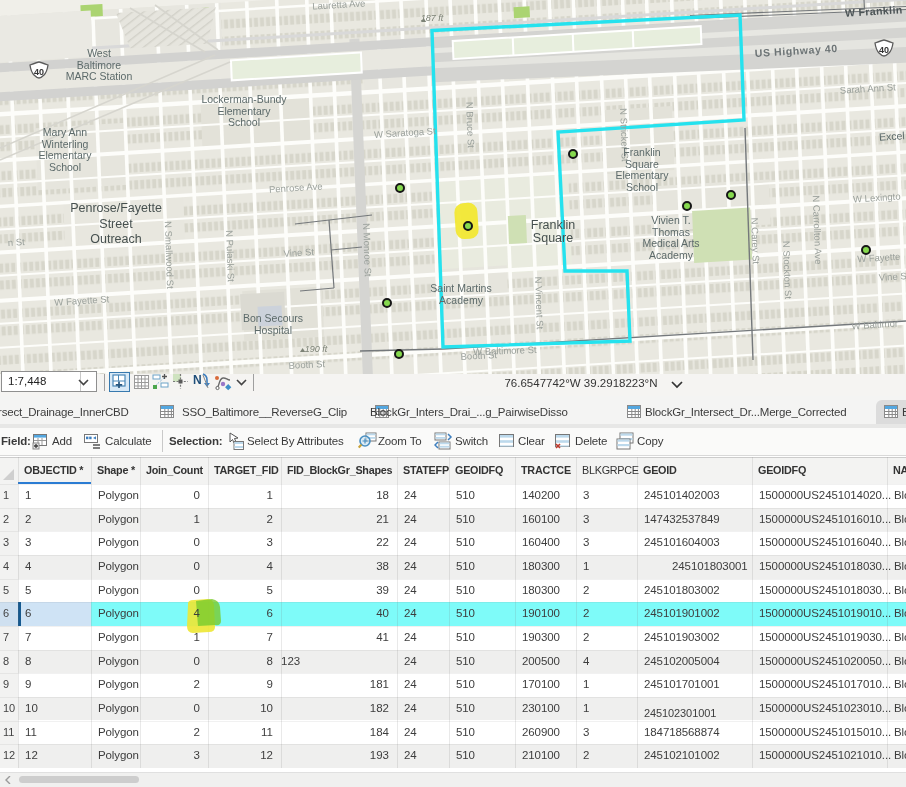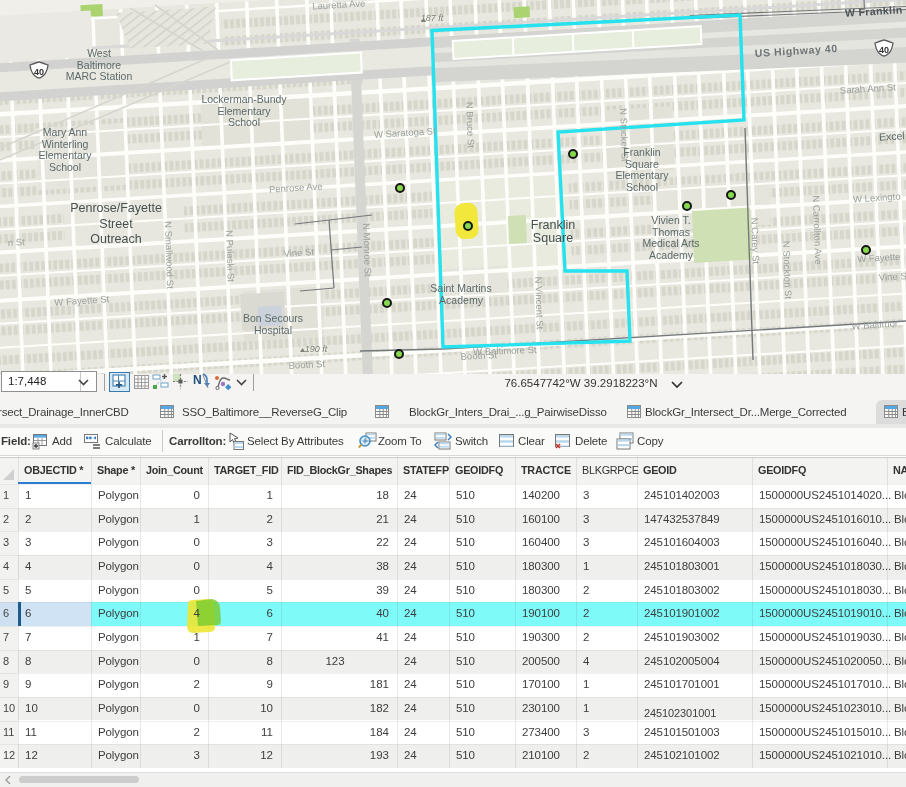--- a/index.html
+++ b/index.html
@@ -257,21 +257,21 @@
     <rect x="0.5" y="0.5" width="13" height="12" fill="#ffffff" stroke="#8a8a8a"></rect>
     <rect x="1" y="1" width="12" height="3" fill="#54a7e0"></rect>
     <path d="M1 6.5h12M1 9.5h12M4.8 4v9M8.2 4v9M11.4 4v9" stroke="#8a8a8a" stroke-width="1" fill="none"></path>
   </svg>
 <span style="position:absolute;left:182px;top:406px;color:#3c3c3c;font-size:11.5px;letter-spacing:-0.18px;white-space:nowrap">SSO_Baltimore__ReverseG_Clip</span>
 <svg style="position:absolute;left:375px;top:405px" width="14" height="13" viewBox="0 0 14 13">
     <rect x="0.5" y="0.5" width="13" height="12" fill="#ffffff" stroke="#8a8a8a"></rect>
     <rect x="1" y="1" width="12" height="3" fill="#54a7e0"></rect>
     <path d="M1 6.5h12M1 9.5h12M4.8 4v9M8.2 4v9M11.4 4v9" stroke="#8a8a8a" stroke-width="1" fill="none"></path>
   </svg>
-<span style="position:absolute;left:409px;top:406px;color:#3c3c3c;font-size:11.5px;letter-spacing:-0.18px;white-space:nowrap">BlockGr_Inters_Drai_...g_PairwiseDisso</span>
+<span style="position:absolute;left:370px;top:406px;color:#3c3c3c;font-size:11.5px;letter-spacing:-0.18px;white-space:nowrap">BlockGr_Inters_Drai_...g_PairwiseDisso</span>
 <svg style="position:absolute;left:627px;top:405px" width="14" height="13" viewBox="0 0 14 13">
     <rect x="0.5" y="0.5" width="13" height="12" fill="#ffffff" stroke="#8a8a8a"></rect>
     <rect x="1" y="1" width="12" height="3" fill="#54a7e0"></rect>
     <path d="M1 6.5h12M1 9.5h12M4.8 4v9M8.2 4v9M11.4 4v9" stroke="#8a8a8a" stroke-width="1" fill="none"></path>
   </svg>
 <span style="position:absolute;left:645px;top:406px;color:#3c3c3c;font-size:11.5px;letter-spacing:-0.18px;white-space:nowrap">BlockGr_Intersect_Dr...Merge_Corrected</span>
 <svg style="position:absolute;left:884px;top:405px" width="14" height="13" viewBox="0 0 14 13">
     <rect x="0.5" y="0.5" width="13" height="12" fill="#ffffff" stroke="#8a8a8a"></rect>
     <rect x="1" y="1" width="12" height="3" fill="#54a7e0"></rect>
     <path d="M1 6.5h12M1 9.5h12M4.8 4v9M8.2 4v9M11.4 4v9" stroke="#8a8a8a" stroke-width="1" fill="none"></path>
@@ -289,21 +289,21 @@
 <span style="position:absolute;top:435px;font-size:11.5px;color:#3a3a3a;letter-spacing:-0.15px;white-space:nowrap;left:52px">Add</span>
 <svg style="position:absolute;left:84px;top:434px" width="17" height="15" viewBox="0 0 17 15">
     <rect x="0.5" y="0.5" width="13" height="8" fill="#fff" stroke="#777"></rect>
     <rect x="2" y="2.6" width="2.4" height="2.6" fill="#3e7fbf"></rect>
     <rect x="5.2" y="2.6" width="2.4" height="2.6" fill="#3e7fbf"></rect>
     <path d="M9 3.9l3-1.7v3.4z" fill="#3e7fbf"></path>
     <path d="M9 11h7M9 14h7" stroke="#555" stroke-width="1.4"></path>
   </svg>
 <span style="position:absolute;top:435px;font-size:11.5px;color:#3a3a3a;letter-spacing:-0.15px;white-space:nowrap;left:105px">Calculate</span>
 <div style="position:absolute;left:162px;top:430px;width:1px;height:22px;background:#c9c9c9"></div>
-<span style="position:absolute;top:435px;font-size:11.5px;color:#3a3a3a;letter-spacing:-0.15px;white-space:nowrap;left:169px;font-weight:bold">Carrollton:</span>
+<span style="position:absolute;top:435px;font-size:11.5px;color:#3a3a3a;letter-spacing:-0.15px;white-space:nowrap;left:169px;font-weight:bold">Selection:</span>
 <svg style="position:absolute;left:228px;top:432px" width="16" height="18" viewBox="0 0 16 18">
     <path d="M2 1l0 9 2.5-2.5L6 11l2-1-1.5-3.5L10 6z" fill="#fff" stroke="#555" stroke-width="1"></path>
     <rect x="6" y="9.5" width="9.5" height="8" fill="#fff" stroke="#777"></rect>
     <rect x="6.5" y="10" width="8.5" height="2" fill="#bcd9ec"></rect>
     <rect x="6.5" y="14" width="8.5" height="2" fill="#bcd9ec"></rect>
   </svg>
 <span style="position:absolute;top:435px;font-size:11.5px;color:#3a3a3a;letter-spacing:-0.15px;white-space:nowrap;left:247px">Select By Attributes</span>
 <svg style="position:absolute;left:358px;top:432px" width="19" height="18" viewBox="0 0 19 18">
     <rect x="8" y="1" width="10" height="8" fill="#fff" stroke="#777"></rect>
     <rect x="8.5" y="1.5" width="9" height="1.8" fill="#bcd9ec"></rect>
@@ -452,21 +452,21 @@
 <span style="position:absolute;left:25px;top:536.30px;font-size:11.5px;color:#3d3d3d">3</span>
 <span style="position:absolute;left:3px;top:559.95px;font-size:11px;color:#444">4</span>
 <span style="position:absolute;left:98px;top:559.95px;font-size:11.5px;color:#3d3d3d;letter-spacing:-0.1px;white-space:nowrap">Polygon</span>
 <span style="position:absolute;left:140px;top:559.95px;width:60px;text-align:right;font-size:11.5px;color:#3d3d3d">0</span>
 <span style="position:absolute;left:208px;top:559.95px;width:65px;text-align:right;font-size:11.5px;color:#3d3d3d">4</span>
 <span style="position:absolute;left:281px;top:559.95px;width:108px;text-align:right;font-size:11.5px;color:#3d3d3d">38</span>
 <span style="position:absolute;left:404px;top:559.95px;font-size:11.5px;color:#3d3d3d;letter-spacing:-0.1px;white-space:nowrap">24</span>
 <span style="position:absolute;left:456px;top:559.95px;font-size:11.5px;color:#3d3d3d;letter-spacing:-0.1px;white-space:nowrap">510</span>
 <span style="position:absolute;left:522px;top:559.95px;font-size:11.5px;color:#3d3d3d;letter-spacing:-0.1px;white-space:nowrap">180300</span>
 <span style="position:absolute;left:583px;top:559.95px;font-size:11.5px;color:#3d3d3d;letter-spacing:-0.1px;white-space:nowrap">1</span>
-<span style="position:absolute;left:644px;top:559.95px;font-size:11.5px;color:#3d3d3d;letter-spacing:-0.1px;white-space:nowrap">245101803001</span>
+<span style="position:absolute;left:672px;top:559.95px;font-size:11.5px;color:#3d3d3d;letter-spacing:-0.1px;white-space:nowrap">245101803001</span>
 <span style="position:absolute;left:759px;top:559.95px;font-size:11.5px;color:#3d3d3d;letter-spacing:-0.1px;white-space:nowrap">1500000US2451018030...</span>
 <span style="position:absolute;left:894px;top:559.95px;font-size:11.5px;color:#3d3d3d;letter-spacing:-0.1px;white-space:nowrap">Blo</span>
 <span style="position:absolute;left:25px;top:559.95px;font-size:11.5px;color:#3d3d3d">4</span>
 <span style="position:absolute;left:3px;top:583.60px;font-size:11px;color:#444">5</span>
 <span style="position:absolute;left:98px;top:583.60px;font-size:11.5px;color:#3d3d3d;letter-spacing:-0.1px;white-space:nowrap">Polygon</span>
 <span style="position:absolute;left:140px;top:583.60px;width:60px;text-align:right;font-size:11.5px;color:#3d3d3d">0</span>
 <span style="position:absolute;left:208px;top:583.60px;width:65px;text-align:right;font-size:11.5px;color:#3d3d3d">5</span>
 <span style="position:absolute;left:281px;top:583.60px;width:108px;text-align:right;font-size:11.5px;color:#3d3d3d">39</span>
 <span style="position:absolute;left:404px;top:583.60px;font-size:11.5px;color:#3d3d3d;letter-spacing:-0.1px;white-space:nowrap">24</span>
 <span style="position:absolute;left:456px;top:583.60px;font-size:11.5px;color:#3d3d3d;letter-spacing:-0.1px;white-space:nowrap">510</span>
@@ -499,21 +499,21 @@
 <span style="position:absolute;left:522px;top:630.90px;font-size:11.5px;color:#3d3d3d;letter-spacing:-0.1px;white-space:nowrap">190300</span>
 <span style="position:absolute;left:583px;top:630.90px;font-size:11.5px;color:#3d3d3d;letter-spacing:-0.1px;white-space:nowrap">2</span>
 <span style="position:absolute;left:644px;top:630.90px;font-size:11.5px;color:#3d3d3d;letter-spacing:-0.1px;white-space:nowrap">245101903002</span>
 <span style="position:absolute;left:759px;top:630.90px;font-size:11.5px;color:#3d3d3d;letter-spacing:-0.1px;white-space:nowrap">1500000US2451019030...</span>
 <span style="position:absolute;left:894px;top:630.90px;font-size:11.5px;color:#3d3d3d;letter-spacing:-0.1px;white-space:nowrap">Blo</span>
 <span style="position:absolute;left:25px;top:630.90px;font-size:11.5px;color:#3d3d3d">7</span>
 <span style="position:absolute;left:3px;top:654.55px;font-size:11px;color:#444">8</span>
 <span style="position:absolute;left:98px;top:654.55px;font-size:11.5px;color:#3d3d3d;letter-spacing:-0.1px;white-space:nowrap">Polygon</span>
 <span style="position:absolute;left:140px;top:654.55px;width:60px;text-align:right;font-size:11.5px;color:#3d3d3d">0</span>
 <span style="position:absolute;left:208px;top:654.55px;width:65px;text-align:right;font-size:11.5px;color:#3d3d3d">8</span>
-<span style="position:absolute;left:281px;top:654.55px;width:108px;text-align:center;font-size:11.5px;color:#3d3d3d">123</span>
+<span style="position:absolute;left:281px;top:654.55px;width:108px;text-align:left;font-size:11.5px;color:#3d3d3d">123</span>
 <span style="position:absolute;left:404px;top:654.55px;font-size:11.5px;color:#3d3d3d;letter-spacing:-0.1px;white-space:nowrap">24</span>
 <span style="position:absolute;left:456px;top:654.55px;font-size:11.5px;color:#3d3d3d;letter-spacing:-0.1px;white-space:nowrap">510</span>
 <span style="position:absolute;left:522px;top:654.55px;font-size:11.5px;color:#3d3d3d;letter-spacing:-0.1px;white-space:nowrap">200500</span>
 <span style="position:absolute;left:583px;top:654.55px;font-size:11.5px;color:#3d3d3d;letter-spacing:-0.1px;white-space:nowrap">4</span>
 <span style="position:absolute;left:644px;top:654.55px;font-size:11.5px;color:#3d3d3d;letter-spacing:-0.1px;white-space:nowrap">245102005004</span>
 <span style="position:absolute;left:759px;top:654.55px;font-size:11.5px;color:#3d3d3d;letter-spacing:-0.1px;white-space:nowrap">1500000US2451020050...</span>
 <span style="position:absolute;left:894px;top:654.55px;font-size:11.5px;color:#3d3d3d;letter-spacing:-0.1px;white-space:nowrap">Blo</span>
 <span style="position:absolute;left:25px;top:654.55px;font-size:11.5px;color:#3d3d3d">8</span>
 <span style="position:absolute;left:3px;top:678.20px;font-size:11px;color:#444">9</span>
 <span style="position:absolute;left:98px;top:678.20px;font-size:11.5px;color:#3d3d3d;letter-spacing:-0.1px;white-space:nowrap">Polygon</span>
@@ -541,23 +541,23 @@
 <span style="position:absolute;left:759px;top:701.85px;font-size:11.5px;color:#3d3d3d;letter-spacing:-0.1px;white-space:nowrap">1500000US2451023010...</span>
 <span style="position:absolute;left:894px;top:701.85px;font-size:11.5px;color:#3d3d3d;letter-spacing:-0.1px;white-space:nowrap">Blo</span>
 <span style="position:absolute;left:25px;top:701.85px;font-size:11.5px;color:#3d3d3d">10</span>
 <span style="position:absolute;left:3px;top:725.50px;font-size:11px;color:#444">11</span>
 <span style="position:absolute;left:98px;top:725.50px;font-size:11.5px;color:#3d3d3d;letter-spacing:-0.1px;white-space:nowrap">Polygon</span>
 <span style="position:absolute;left:140px;top:725.50px;width:60px;text-align:right;font-size:11.5px;color:#3d3d3d">2</span>
 <span style="position:absolute;left:208px;top:725.50px;width:65px;text-align:right;font-size:11.5px;color:#3d3d3d">11</span>
 <span style="position:absolute;left:281px;top:725.50px;width:108px;text-align:right;font-size:11.5px;color:#3d3d3d">184</span>
 <span style="position:absolute;left:404px;top:725.50px;font-size:11.5px;color:#3d3d3d;letter-spacing:-0.1px;white-space:nowrap">24</span>
 <span style="position:absolute;left:456px;top:725.50px;font-size:11.5px;color:#3d3d3d;letter-spacing:-0.1px;white-space:nowrap">510</span>
-<span style="position:absolute;left:522px;top:725.50px;font-size:11.5px;color:#3d3d3d;letter-spacing:-0.1px;white-space:nowrap">273400</span>
+<span style="position:absolute;left:522px;top:725.50px;font-size:11.5px;color:#3d3d3d;letter-spacing:-0.1px;white-space:nowrap">260900</span>
 <span style="position:absolute;left:583px;top:725.50px;font-size:11.5px;color:#3d3d3d;letter-spacing:-0.1px;white-space:nowrap">3</span>
-<span style="position:absolute;left:644px;top:725.50px;font-size:11.5px;color:#3d3d3d;letter-spacing:-0.1px;white-space:nowrap">245101501003</span>
+<span style="position:absolute;left:644px;top:725.50px;font-size:11.5px;color:#3d3d3d;letter-spacing:-0.1px;white-space:nowrap">184718568874</span>
 <span style="position:absolute;left:759px;top:725.50px;font-size:11.5px;color:#3d3d3d;letter-spacing:-0.1px;white-space:nowrap">1500000US2451015010...</span>
 <span style="position:absolute;left:894px;top:725.50px;font-size:11.5px;color:#3d3d3d;letter-spacing:-0.1px;white-space:nowrap">Blo</span>
 <span style="position:absolute;left:25px;top:725.50px;font-size:11.5px;color:#3d3d3d">11</span>
 <span style="position:absolute;left:3px;top:749.15px;font-size:11px;color:#444">12</span>
 <span style="position:absolute;left:98px;top:749.15px;font-size:11.5px;color:#3d3d3d;letter-spacing:-0.1px;white-space:nowrap">Polygon</span>
 <span style="position:absolute;left:140px;top:749.15px;width:60px;text-align:right;font-size:11.5px;color:#3d3d3d">3</span>
 <span style="position:absolute;left:208px;top:749.15px;width:65px;text-align:right;font-size:11.5px;color:#3d3d3d">12</span>
 <span style="position:absolute;left:281px;top:749.15px;width:108px;text-align:right;font-size:11.5px;color:#3d3d3d">193</span>
 <span style="position:absolute;left:404px;top:749.15px;font-size:11.5px;color:#3d3d3d;letter-spacing:-0.1px;white-space:nowrap">24</span>
 <span style="position:absolute;left:456px;top:749.15px;font-size:11.5px;color:#3d3d3d;letter-spacing:-0.1px;white-space:nowrap">510</span>

